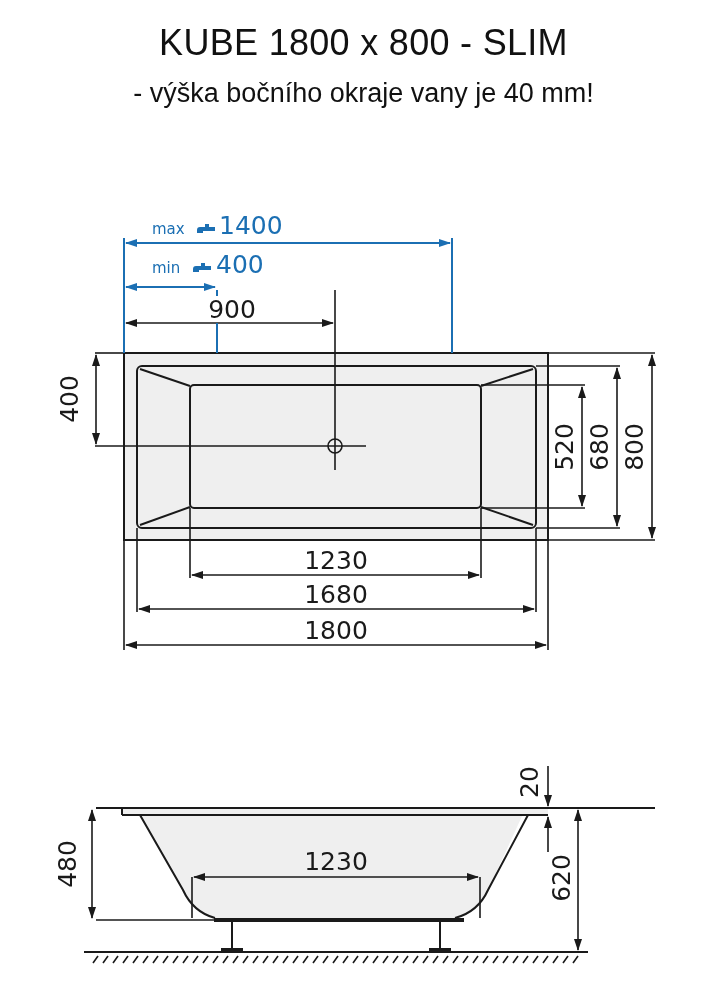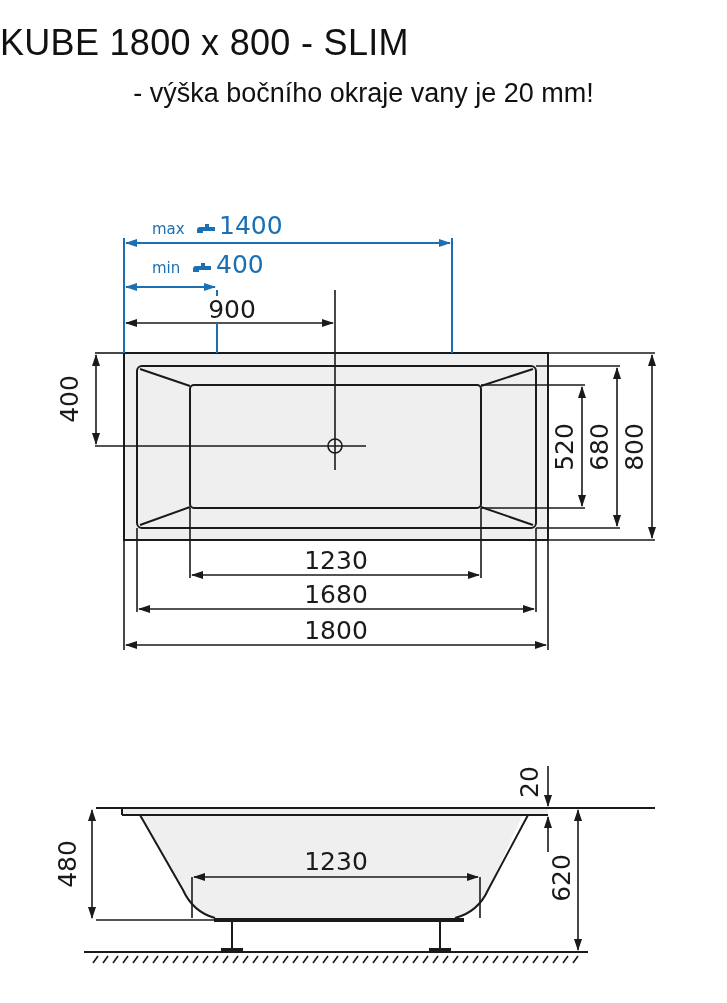--- a/index.html
+++ b/index.html
@@ -1,31 +1,31 @@
 <!DOCTYPE html>
 <html><head>
 <meta charset="utf-8">
 <style>
   html, body { margin: 0; padding: 0; background: #ffffff; }
   body { width: 727px; height: 1003px; position: relative; overflow: hidden; font-family: "Liberation Sans", "DejaVu Sans", sans-serif; }
-  .title { position: absolute; left: 0; width: 727px; top: 22px; font-size: 36px; color: #111; letter-spacing: 0.3px; }
+  .title { position: absolute; left: 0; width: 727px; top: 22px; text-align: center; font-size: 36px; color: #111; letter-spacing: 0.3px; }
   .subtitle { position: absolute; left: 0; width: 727px; top: 78px; text-align: center; font-size: 27px; color: #111; }
   svg.drawing { position: absolute; left: 0; top: 0; }
   .ln { stroke: #1a1a1a; stroke-width: 2; fill: none; }
   .thin { stroke: #1a1a1a; stroke-width: 1.6; fill: none; }
   .blue { stroke: #1b6fb3; stroke-width: 2; fill: none; }
   .fillgray { fill: #efefef; }
   .dimtxt { font-family: "DejaVu Sans", sans-serif; font-size: 25px; fill: #1a1a1a; }
   .bluetxt { font-family: "DejaVu Sans", sans-serif; fill: #1b6fb3; }
 </style>
 </head>
 <body>
 
 <div class="title">KUBE 1800 x 800 - SLIM</div>
-<div class="subtitle">- výška bočního okraje vany je 20 mm!</div>
+<div class="subtitle">- výška bočního okraje vany je 40 mm!</div>
 
 <svg class="drawing" width="727" height="1003" viewBox="0 0 727 1003" xmlns="http://www.w3.org/2000/svg">
   <defs>
     <marker id="arrB" viewBox="0 0 12 8" refX="11" refY="4" markerWidth="12" markerHeight="8" orient="auto-start-reverse" markerUnits="userSpaceOnUse">
       <path d="M0,0 L12,4 L0,8 z" fill="#1a1a1a"></path>
     </marker>
     <marker id="arrBlue" viewBox="0 0 12 8" refX="11" refY="4" markerWidth="12" markerHeight="8" orient="auto-start-reverse" markerUnits="userSpaceOnUse">
       <path d="M0,0 L12,4 L0,8 z" fill="#1b6fb3"></path>
     </marker>
   </defs>

